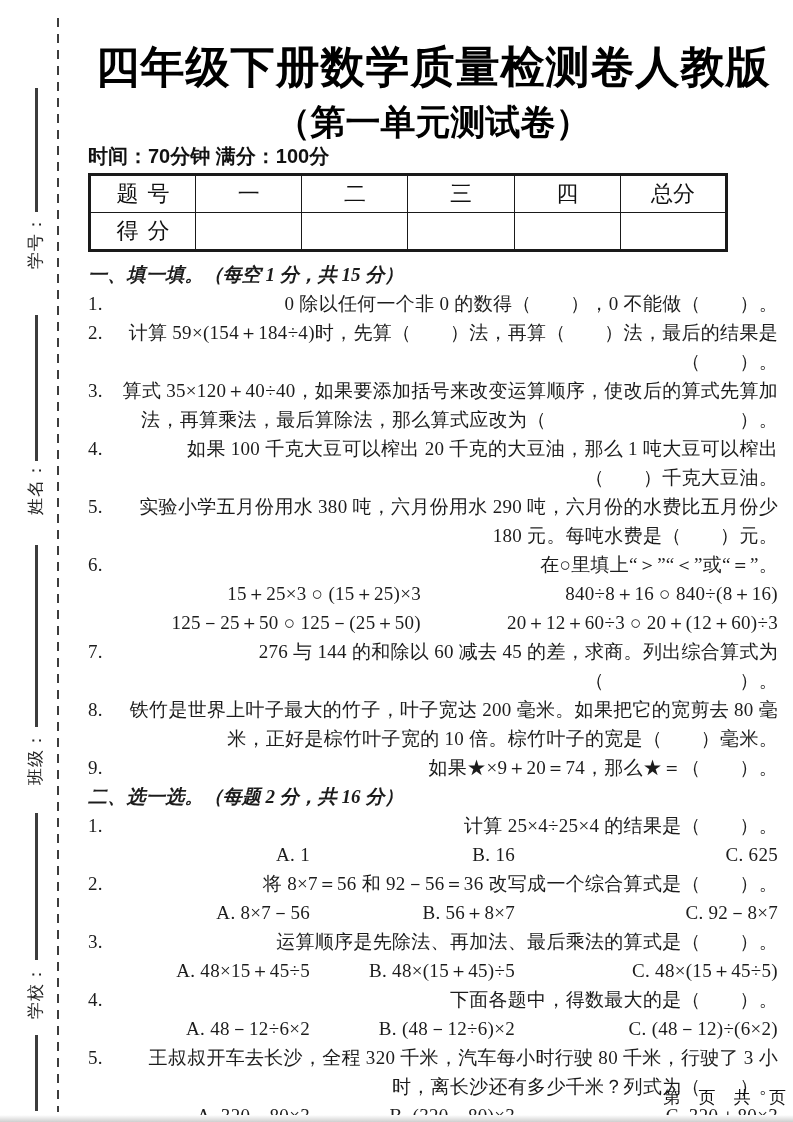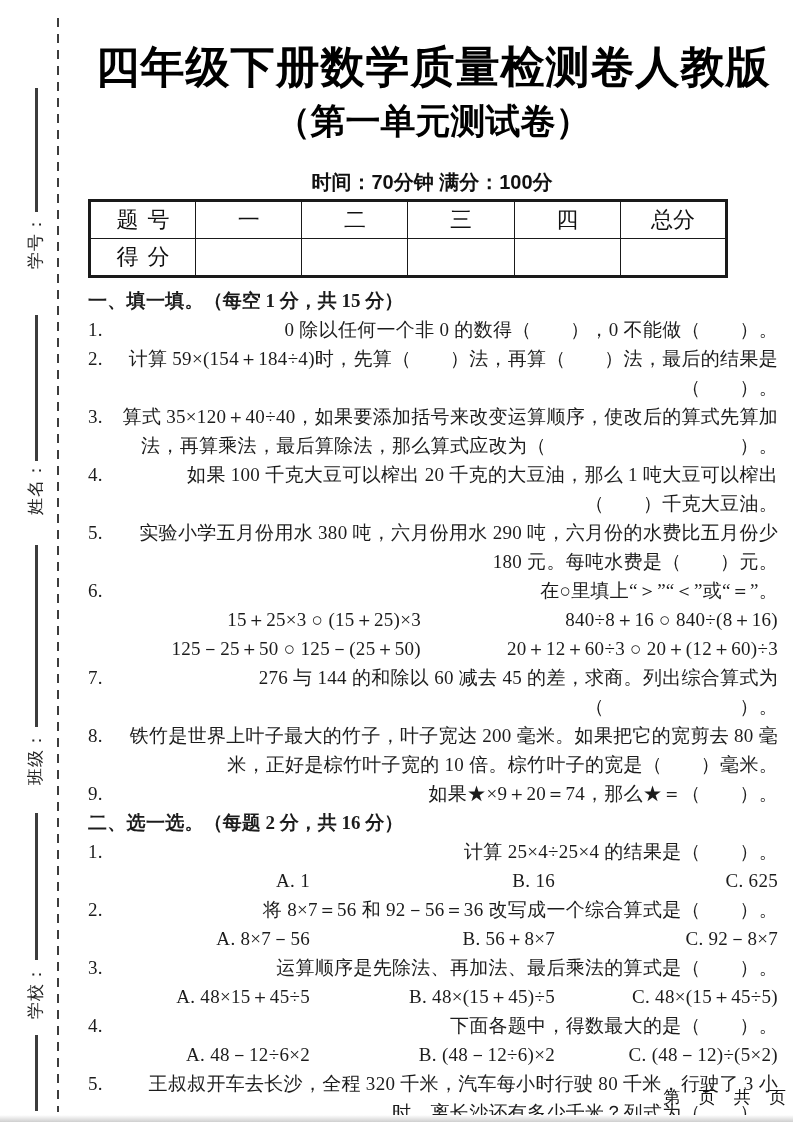--- a/index.html
+++ b/index.html
@@ -25,48 +25,48 @@
   
   .main { position:absolute; left:88px; top:0; width:690px; }
 
   .title {
     padding-top:40px; text-align:center;
     font-family:"Liberation Sans", sans-serif; font-weight:900;
     font-size:44px; line-height:54px; color:#000; letter-spacing:1px;
   }
   .subtitle {
     margin-top:6px; text-align:center;
-    font-family:Liberation Serif, serif; font-weight:800;
+    font-family:Liberation Sans, sans-serif; font-weight:800;
     font-size:35px; line-height:44px; color:#000;
   }
   .meta {
-    margin-top:26px; text-align:center; padding-right:2px;
+    margin-top:0; text-align:left; padding-right:2px;
     font-family:"Liberation Sans", sans-serif; font-weight:700;
     font-size:20px; line-height:24px; color:#111;
   }
 
   table.score {
     margin-top:5px; width:640px; border-collapse:collapse;
     border:3px solid #1a1a1a; table-layout:fixed;
   }
   table.score td {
     border:1.7px solid #1a1a1a; height:38px; text-align:center;
     font-size:22px; color:#111;
   }
   td.lab { letter-spacing:9px; text-indent:9px; }
 
   
   .body { margin-top:8px; font-size:19px; line-height:29px; letter-spacing:0.3px; }
-  .sec-head { font-weight:700; }
+  .sec-head { font-weight:700;font-style:italic; }
   .sec-head .note { font-weight:700; letter-spacing:0; }
   .q { display:flex; }
   .qnum { width:22px; flex:0 0 22px; }
   .qtext { flex:1;text-align:right; }
   .expr-grid { display:grid; grid-template-columns:296px auto;margin-left:15px; }
-  .opts { display:grid; grid-template-columns:200px 205px auto; margin-left:-8px; padding-left:8px;gap:40px; }
+  .opts { display:grid; grid-template-columns:200px 205px auto; margin-left:-8px; padding-left:8px; }
   .opts span { padding-left:6px; }
 
   
   .footer {
     position:absolute; left:0; top:1086px; width:100%;
     text-align:right; font-size:17px; letter-spacing:7px; color:#111;
   }
   .scan-edge {
     position:absolute; left:0; bottom:0; width:100%; height:7px;
     background:linear-gradient(to bottom,#ffffff,#cfcfcf);
@@ -212,21 +212,21 @@
         </div>
       </div>
 
       <div class="q">
         <span class="qnum">4.</span>
         <div class="qtext">
           <div>下面各题中，得数最大的是（　　）。</div>
           <div class="opts">
             <span>A. 48－12÷6×2</span>
             <span>B. (48－12÷6)×2</span>
-            <span>C. (48－12)÷(5×2)</span>
+            <span>C. (48－12)÷(6×2)</span>
           </div>
         </div>
       </div>
 
       <div class="q">
         <span class="qnum">5.</span>
         <div class="qtext">
           <div>王叔叔开车去长沙，全程 320 千米，汽车每小时行驶 80 千米，行驶了 3 小时，离长沙还有多少千米？列式为（　　）。</div>
           <div class="opts">
             <span>A. 320－80×3</span>

